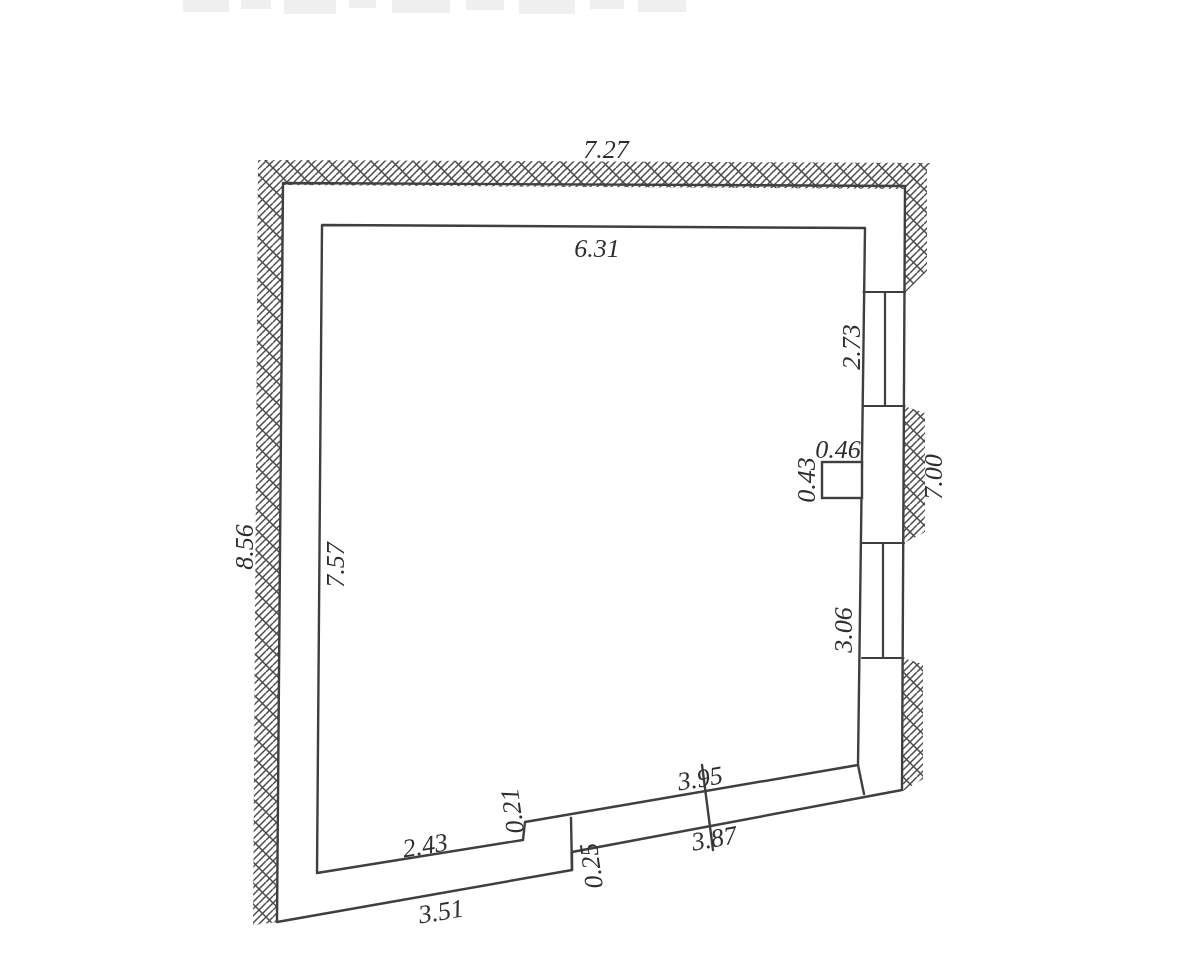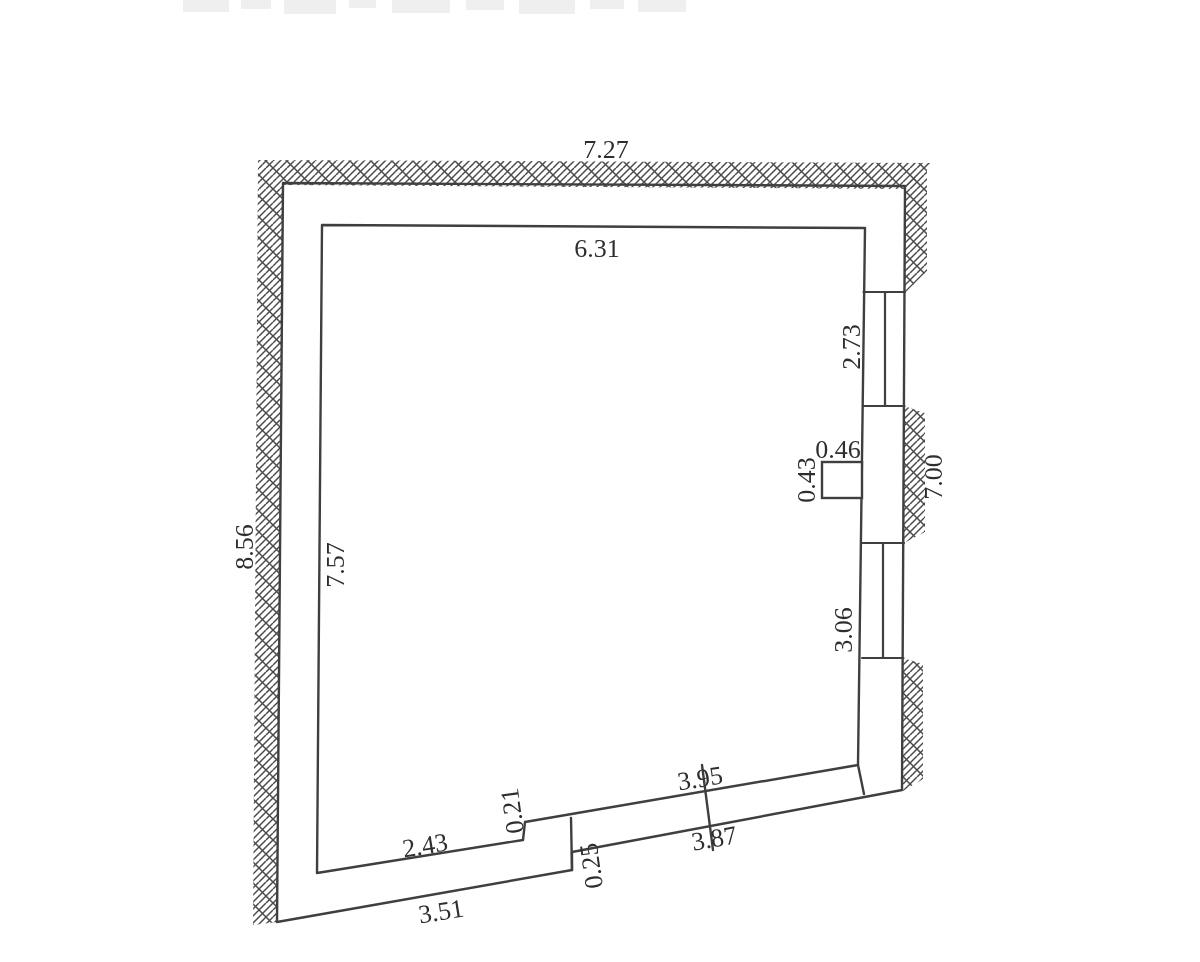--- a/index.html
+++ b/index.html
@@ -7,20 +7,21 @@
     padding: 0;
     background: #ffffff;
     font-family: "Liberation Serif", "DejaVu Serif", serif;
   }
   .page {
     position: relative;
     width: 1200px;
     height: 962px;
     background: #ffffff;
     overflow: hidden;
+    font-style: italic;
   }
   svg text {
     font-family: "Liberation Serif", "DejaVu Serif", serif;
     font-size: 26px;
     fill: #2e2e2e;
   }
 </style>
 </head>
 <body>
 

